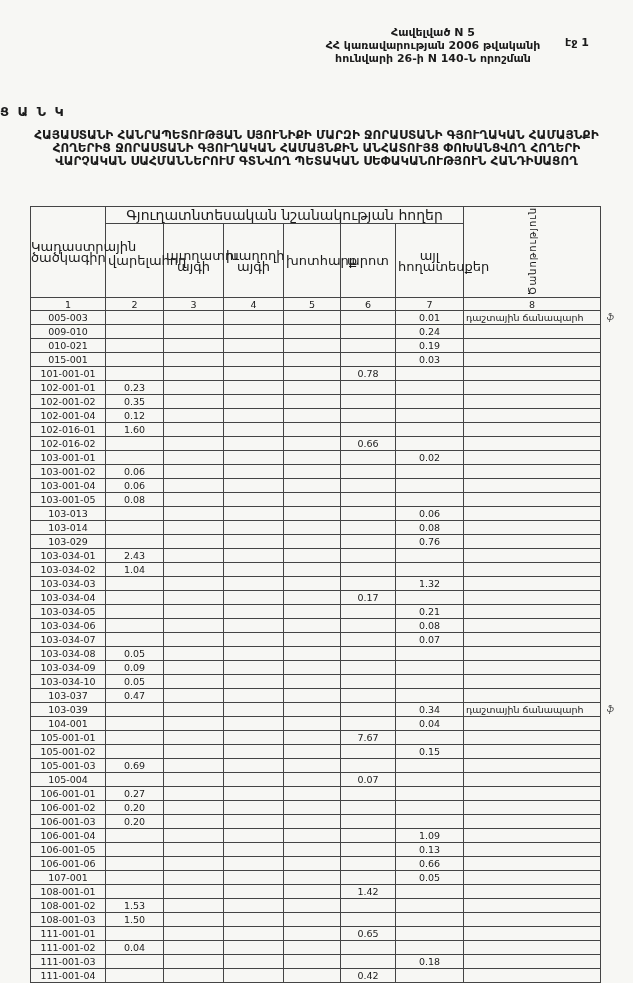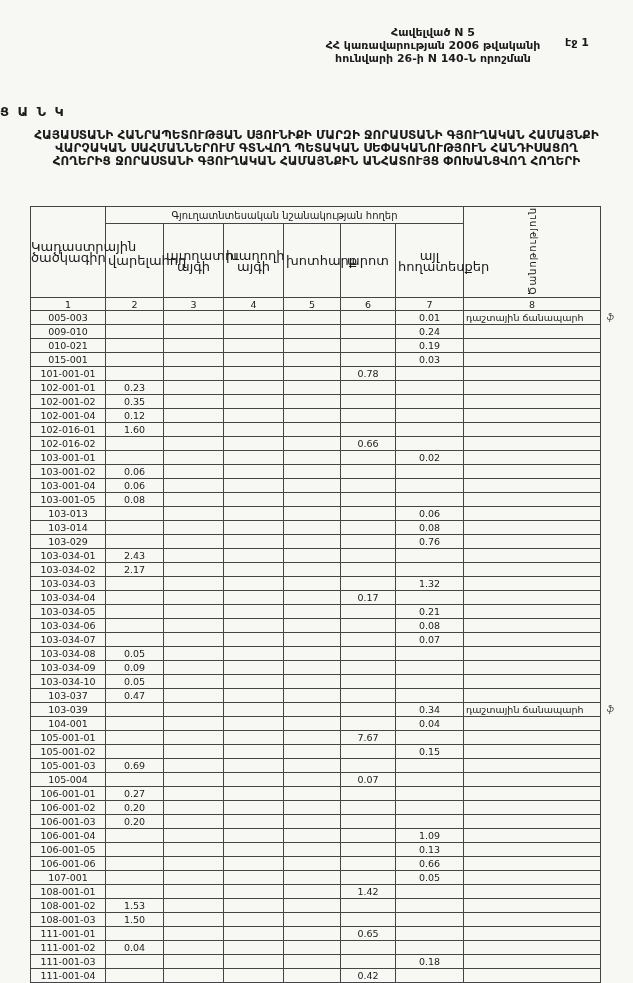--- a/index.html
+++ b/index.html
@@ -36,21 +36,21 @@
   }
   .land-table th, .land-table td {
     border:1px solid #454545;
     padding:0;
     text-align:center;
     vertical-align:middle;
     font-weight:normal;
     overflow:visible;
     white-space:normal;
   }
-  .group-head { height:16px; font-size:10px; }
+  .group-head { height:16px; font-size:14px; }
   .labels-row th { height:72px; font-size:13px; line-height:11px; padding:0 2px; }
   .code-head { font-size:13px; line-height:11px; padding:0 4px; }
   .numbers-row th { height:12px; font-size:9.5px; }
   .land-table tbody td { height:13px; line-height:13px; font-size:9.5px; }
   .note-head .vert {
     writing-mode:vertical-rl;
     transform:rotate(180deg);
     font-size:10px;
     letter-spacing:1px;
   }
@@ -70,22 +70,22 @@
   <div class="appendix">
     <div>Հավելված N 5</div>
     <div>ՀՀ կառավարության 2006 թվականի</div>
     <div>հունվարի 26-ի N 140-Ն որոշման</div>
   </div>
 
   <div class="doc-title">Ց Ա Ն Կ</div>
 
   <div class="doc-subtitle">
     <div>ՀԱՅԱՍՏԱՆԻ ՀԱՆՐԱՊԵՏՈՒԹՅԱՆ ՍՅՈՒՆԻՔԻ ՄԱՐԶԻ ՋՈՐԱՍՏԱՆԻ ԳՅՈՒՂԱԿԱՆ ՀԱՄԱՅՆՔԻ</div>
+    <div>ՀՈՂԵՐԻՑ ՋՈՐԱՍՏԱՆԻ ԳՅՈՒՂԱԿԱՆ ՀԱՄԱՅՆՔԻՆ ԱՆՀԱՏՈՒՅՑ ՓՈԽԱՆՑՎՈՂ ՀՈՂԵՐԻ</div>
     <div>ՎԱՐՉԱԿԱՆ ՍԱՀՄԱՆՆԵՐՈՒՄ ԳՏՆՎՈՂ ՊԵՏԱԿԱՆ ՍԵՓԱԿԱՆՈՒԹՅՈՒՆ ՀԱՆԴԻՍԱՑՈՂ</div>
-    <div>ՀՈՂԵՐԻՑ ՋՈՐԱՍՏԱՆԻ ԳՅՈՒՂԱԿԱՆ ՀԱՄԱՅՆՔԻՆ ԱՆՀԱՏՈՒՅՑ ՓՈԽԱՆՑՎՈՂ ՀՈՂԵՐԻ</div>
   </div>
 
   <table class="land-table">
     <colgroup>
       <col style="width:75px">
         <col style="width:58px">
         <col style="width:60px">
         <col style="width:60px">
       <col style="width:57px">
         <col style="width:55px">
@@ -297,21 +297,21 @@
           <td>2.43</td>
           <td></td>
           <td></td>
           <td></td>
           <td></td>
           <td></td>
           <td class="note-cell"></td>
         </tr>
         <tr>
           <td>103-034-02</td>
-          <td>2.17</td>
+          <td>1.04</td>
           <td></td>
           <td></td>
           <td></td>
           <td></td>
           <td></td>
           <td class="note-cell"></td>
         </tr>
         <tr>
           <td>103-034-03</td>
           <td></td>

